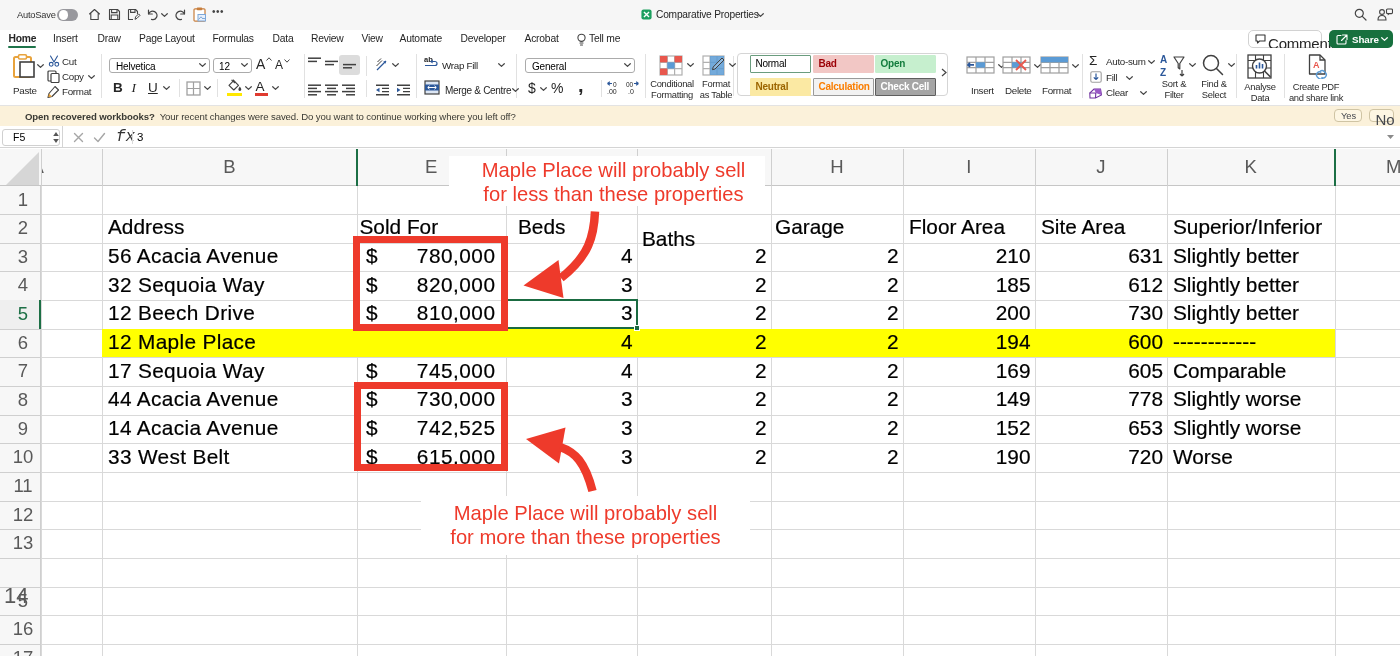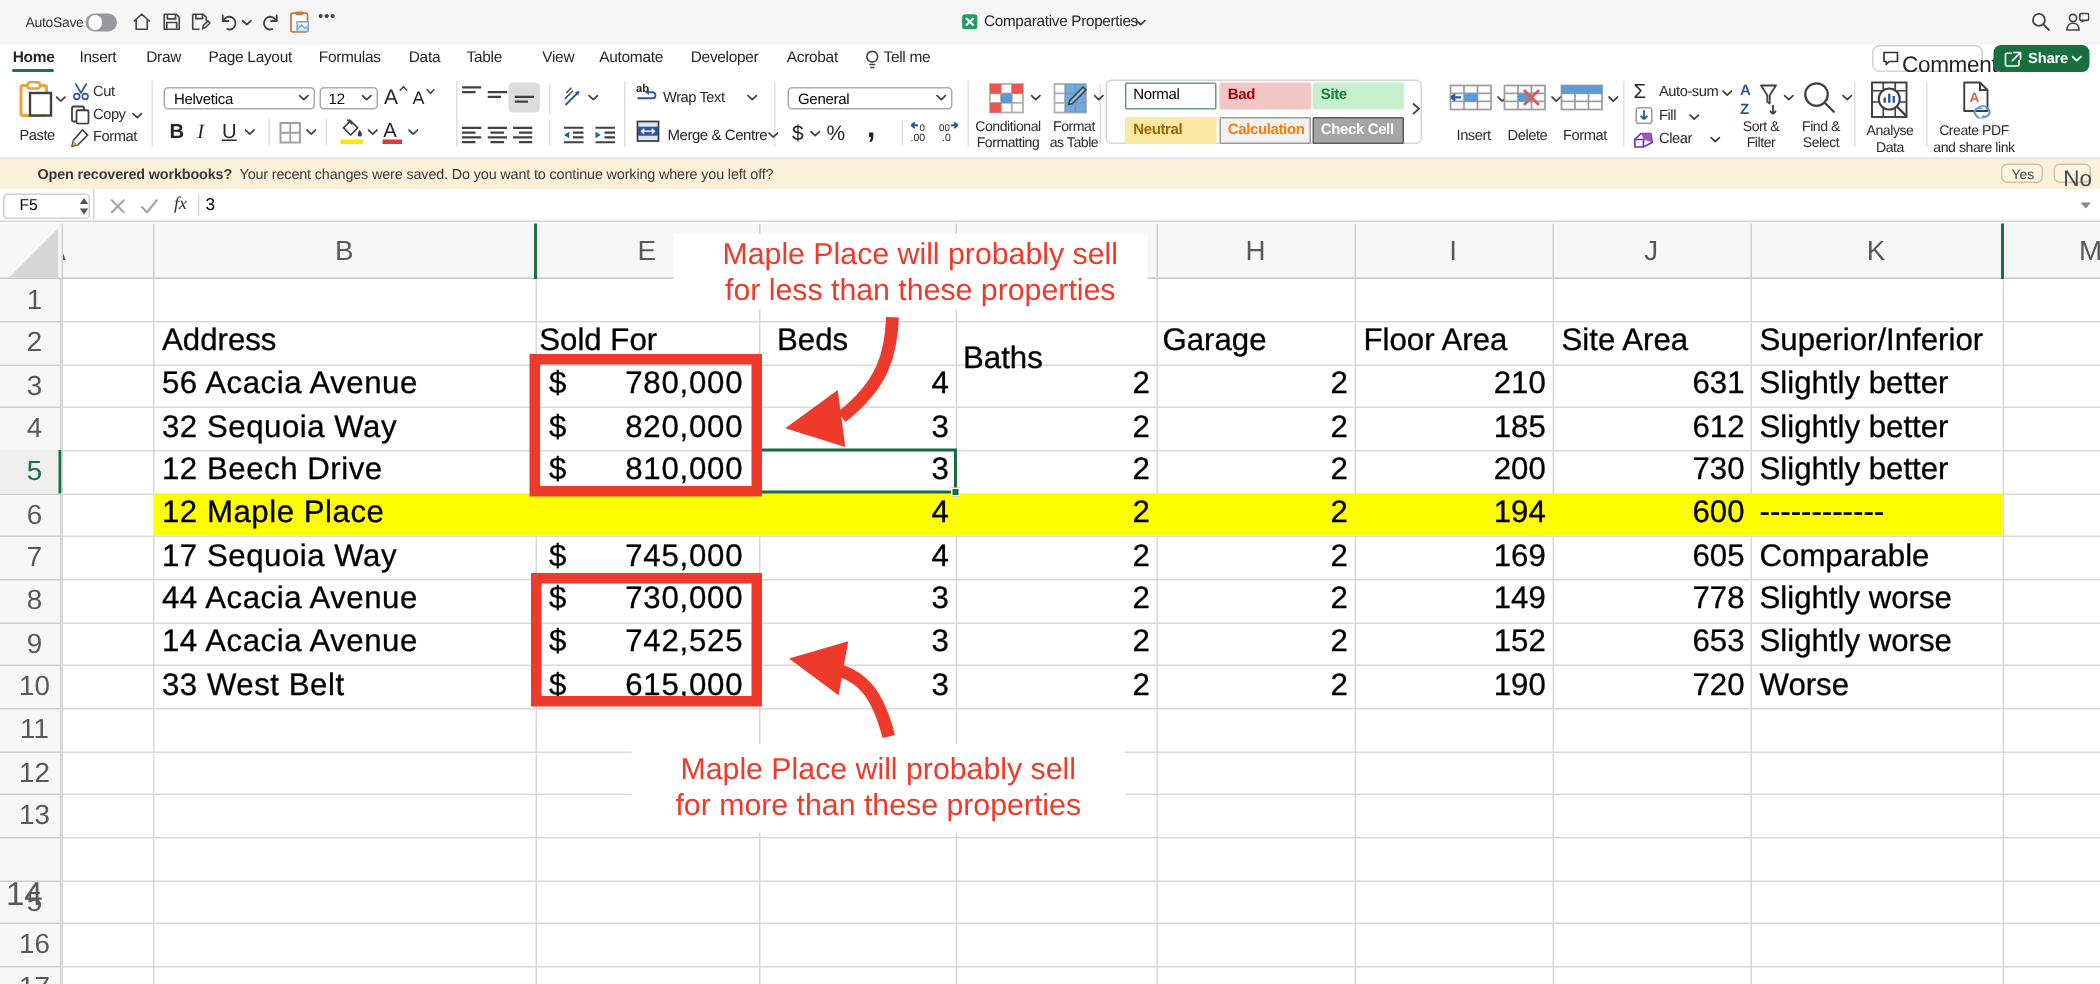--- a/index.html
+++ b/index.html
@@ -64,21 +64,21 @@
     <rect x="9.5" y="1" width="6" height="4.6" rx="1" stroke="#444" stroke-width="1.1" fill="none"></rect>
     <path d="M10.8 5.6 L10.8 7.4 L12.8 5.6" fill="#444"></path>
   </svg>
 <div class="a" style="left:0;top:29.5px;width:1400px;height:18.5px;background:#fff"></div>
 <div class="a" style="left:8.5px;top:33px;font-size:10.3px;letter-spacing:-0.2px;font-weight:700;color:#262626">Home</div>
 <div class="a" style="left:53px;top:33px;font-size:10.3px;letter-spacing:-0.2px;font-weight:400;color:#262626">Insert</div>
 <div class="a" style="left:97.5px;top:33px;font-size:10.3px;letter-spacing:-0.2px;font-weight:400;color:#262626">Draw</div>
 <div class="a" style="left:139px;top:33px;font-size:10.3px;letter-spacing:-0.2px;font-weight:400;color:#262626">Page Layout</div>
 <div class="a" style="left:212.5px;top:33px;font-size:10.3px;letter-spacing:-0.2px;font-weight:400;color:#262626">Formulas</div>
 <div class="a" style="left:272.5px;top:33px;font-size:10.3px;letter-spacing:-0.2px;font-weight:400;color:#262626">Data</div>
-<div class="a" style="left:311px;top:33px;font-size:10.3px;letter-spacing:-0.2px;font-weight:400;color:#262626">Table</div>
+<div class="a" style="left:311px;top:33px;font-size:10.3px;letter-spacing:-0.2px;font-weight:400;color:#262626">Review</div>
 <div class="a" style="left:361.5px;top:33px;font-size:10.3px;letter-spacing:-0.2px;font-weight:400;color:#262626">View</div>
 <div class="a" style="left:399.5px;top:33px;font-size:10.3px;letter-spacing:-0.2px;font-weight:400;color:#262626">Automate</div>
 <div class="a" style="left:460.5px;top:33px;font-size:10.3px;letter-spacing:-0.2px;font-weight:400;color:#262626">Developer</div>
 <div class="a" style="left:524.5px;top:33px;font-size:10.3px;letter-spacing:-0.2px;font-weight:400;color:#262626">Acrobat</div>
 <div class="a" style="left:8px;top:45.5px;width:28px;height:2.5px;background:#1e744a;border-radius:1px"></div>
 <svg class="a" style="left:576px;top:33px" width="11" height="13" viewBox="0 0 11 13">
     <circle cx="5.5" cy="4.8" r="3.6" stroke="#444" stroke-width="1.1" fill="none"></circle>
     <path d="M4 10 H7 M4.5 12 H6.5" stroke="#444" stroke-width="1.1" stroke-linecap="round"></path>
   </svg>
 <div class="a" style="left:589px;top:33px;font-size:10.3px;letter-spacing:-0.2px;color:#262626">Tell me</div>
@@ -236,21 +236,21 @@
   </svg>
 <svg class="a" style="left:396px;top:84px" width="15" height="13" viewBox="0 0 15 13">
     <path d="M1 1.2 H14 M7 4.4 H14 M7 7.6 H14 M1 10.8 H14" stroke="#404040" stroke-width="1.4"></path>
     <path d="M1 3.8 L4.5 6 L1 8.2 Z" fill="#2b579a"></path>
   </svg>
 <svg class="a" style="left:424px;top:55px" width="15" height="14" viewBox="0 0 15 14">
     <text x="0" y="6.5" font-size="7.5" font-weight="700" fill="#262626" font-family="Liberation Sans">ab</text>
     <path d="M1 10.5 H11 A2 2 0 0 0 11 6.5 H8" stroke="#2b579a" stroke-width="1.2" fill="none"></path>
     <path d="M8.6 4.6 L6 6.5 L8.6 8.4 Z" fill="#2b579a"></path>
   </svg>
-<div class="a" style="left:442px;top:59.5px;font-size:9.8px;letter-spacing:-0.3px;color:#262626">Wrap Text</div>
+<div class="a" style="left:442px;top:59.5px;font-size:9.8px;letter-spacing:-0.3px;color:#262626">Wrap Fill</div>
 <svg class="a" style="left:498px;top:63px" width="7.0" height="4.5" viewBox="0 0 7 4.5">
     <path d="M0.7 0.7 L3.5 3.4 L6.3 0.7" stroke="#444" stroke-width="1.2" fill="none" stroke-linecap="round" stroke-linejoin="round"></path>
   </svg>
 <svg class="a" style="left:424px;top:80px" width="16" height="15" viewBox="0 0 16 15">
     <rect x="1" y="1" width="14" height="13" stroke="#404040" stroke-width="1.2" fill="#dce6f4"></rect>
     <rect x="1" y="4.5" width="14" height="6" fill="#2b579a"></rect>
     <path d="M4 7.5 h8 M5.5 5.8 l-1.8 1.7 l1.8 1.7 M10.5 5.8 l1.8 1.7 l-1.8 1.7" stroke="#fff" stroke-width="1" fill="none"></path>
   </svg>
 <div class="a" style="left:445px;top:84.5px;font-size:10px;letter-spacing:-0.3px;color:#262626">Merge &amp; Centre</div>
 <svg class="a" style="left:512px;top:88px" width="7.0" height="4.5" viewBox="0 0 7 4.5">
@@ -298,21 +298,21 @@
 <svg class="a" style="left:729px;top:63px" width="7.0" height="4.5" viewBox="0 0 7 4.5">
     <path d="M0.7 0.7 L3.5 3.4 L6.3 0.7" stroke="#444" stroke-width="1.2" fill="none" stroke-linecap="round" stroke-linejoin="round"></path>
   </svg>
 <div class="lbl2" style="left:696px;top:79px;width:40px">Format<br>as Table</div>
 <div class="a" style="left:737px;top:52.5px;width:211px;height:43px;border:1px solid #d5d5d5;border-radius:4px;background:#fff"></div>
 <div class="a" style="left:749.5px;top:55px;width:61px;height:17.5px;background:#fff;border:1.5px solid #6a9c7e;border-radius:1px"></div>
 <div class="a" style="left:755.5px;top:58px;font-size:10px;letter-spacing:-0.25px;font-weight:400;color:#000">Normal</div>
 <div class="a" style="left:812.5px;top:55px;width:61px;height:17.5px;background:#f2c7c5;border:1.5px solid #f2c7c5;border-radius:1px"></div>
 <div class="a" style="left:818.5px;top:58px;font-size:10px;letter-spacing:-0.25px;font-weight:700;color:#9c0006">Bad</div>
 <div class="a" style="left:874.5px;top:55px;width:61px;height:17.5px;background:#c6efce;border:1.5px solid #c6efce;border-radius:1px"></div>
-<div class="a" style="left:880.5px;top:58px;font-size:10px;letter-spacing:-0.25px;font-weight:700;color:#137c3d">Site</div>
+<div class="a" style="left:880.5px;top:58px;font-size:10px;letter-spacing:-0.25px;font-weight:700;color:#137c3d">Open</div>
 <div class="a" style="left:749.5px;top:78px;width:61px;height:17.5px;background:#fbe9a3;border:1.5px solid #fbe9a3;border-radius:1px"></div>
 <div class="a" style="left:755.5px;top:81px;font-size:10px;letter-spacing:-0.25px;font-weight:700;color:#9c6500">Neutral</div>
 <div class="a" style="left:812.5px;top:78px;width:61px;height:17.5px;background:#f2f2f2;border:1.5px solid #9a9a9a;border-radius:1px"></div>
 <div class="a" style="left:818.5px;top:81px;font-size:10px;letter-spacing:-0.25px;font-weight:700;color:#fa7d00">Calculation</div>
 <div class="a" style="left:874.5px;top:78px;width:61px;height:17.5px;background:#a5a5a5;border:1.5px solid #5e5e5e;border-radius:1px"></div>
 <div class="a" style="left:880.5px;top:81px;font-size:10px;letter-spacing:-0.25px;font-weight:700;color:#fff">Check Cell</div>
 <svg class="a" style="left:941px;top:68px" width="6" height="9" viewBox="0 0 6 9">
     <path d="M1 1 L5 4.5 L1 8" stroke="#444" stroke-width="1.2" fill="none"></path>
   </svg>
 <svg class="a" style="left:966px;top:56px" width="29" height="18" viewBox="0 0 29 18">
@@ -413,21 +413,21 @@
     <path d="M4 1 L6.8 5 H1.2 Z" fill="#555"></path>
     <path d="M4 12 L6.8 8 H1.2 Z" fill="#555"></path>
   </svg>
 <div class="vsep" style="left:62px;top:126px;height:21px;background:#d4d4d4"></div>
 <svg class="a" style="left:73px;top:131.5px" width="11" height="11" viewBox="0 0 11 11">
     <path d="M1.5 1.5 L9.5 9.5 M9.5 1.5 L1.5 9.5" stroke="#a6a6a6" stroke-width="1.4" stroke-linecap="round"></path>
   </svg>
 <svg class="a" style="left:93px;top:131.5px" width="13" height="11" viewBox="0 0 13 11">
     <path d="M1.5 6 L5 9.5 L11.5 1.5" stroke="#a6a6a6" stroke-width="1.4" fill="none" stroke-linecap="round" stroke-linejoin="round"></path>
   </svg>
-<div class="a" style="left:116px;top:128px;font-size:12px;font-style:italic;font-family:Liberation Serif, serif;color:#333"><i>f</i>x</div>
+<div class="a" style="left:116px;top:128px;font-size:16px;font-style:italic;font-family:Liberation Mono, monospace;color:#333"><i>f</i>x</div>
 <div class="vsep" style="left:131.5px;top:130px;height:14px;background:#d9d9d9"></div>
 <div class="a" style="left:137px;top:130.5px;font-size:11.5px;color:#000">3</div>
 <svg class="a" style="left:1386px;top:134px" width="9" height="6" viewBox="0 0 9 6">
     <path d="M1 1 L4.5 5 L8 1 Z" fill="#8a8a8a"></path>
   </svg>
 <div class="a" style="left:0;top:148.5px;width:1400px;height:37px;background:#f7f7f7;border-bottom:1px solid #c6c6c6"></div>
 <svg class="a" style="left:6px;top:151.5px" width="33" height="33" viewBox="0 0 33 33">
     <path d="M33 0 L33 33 L0 33 Z" fill="#d6d6d6"></path>
   </svg>
 <div class="a" style="left:0;top:185.5px;width:41px;height:470.5px;background:#f7f7f7;border-right:1px solid #cfcfcf"></div>

